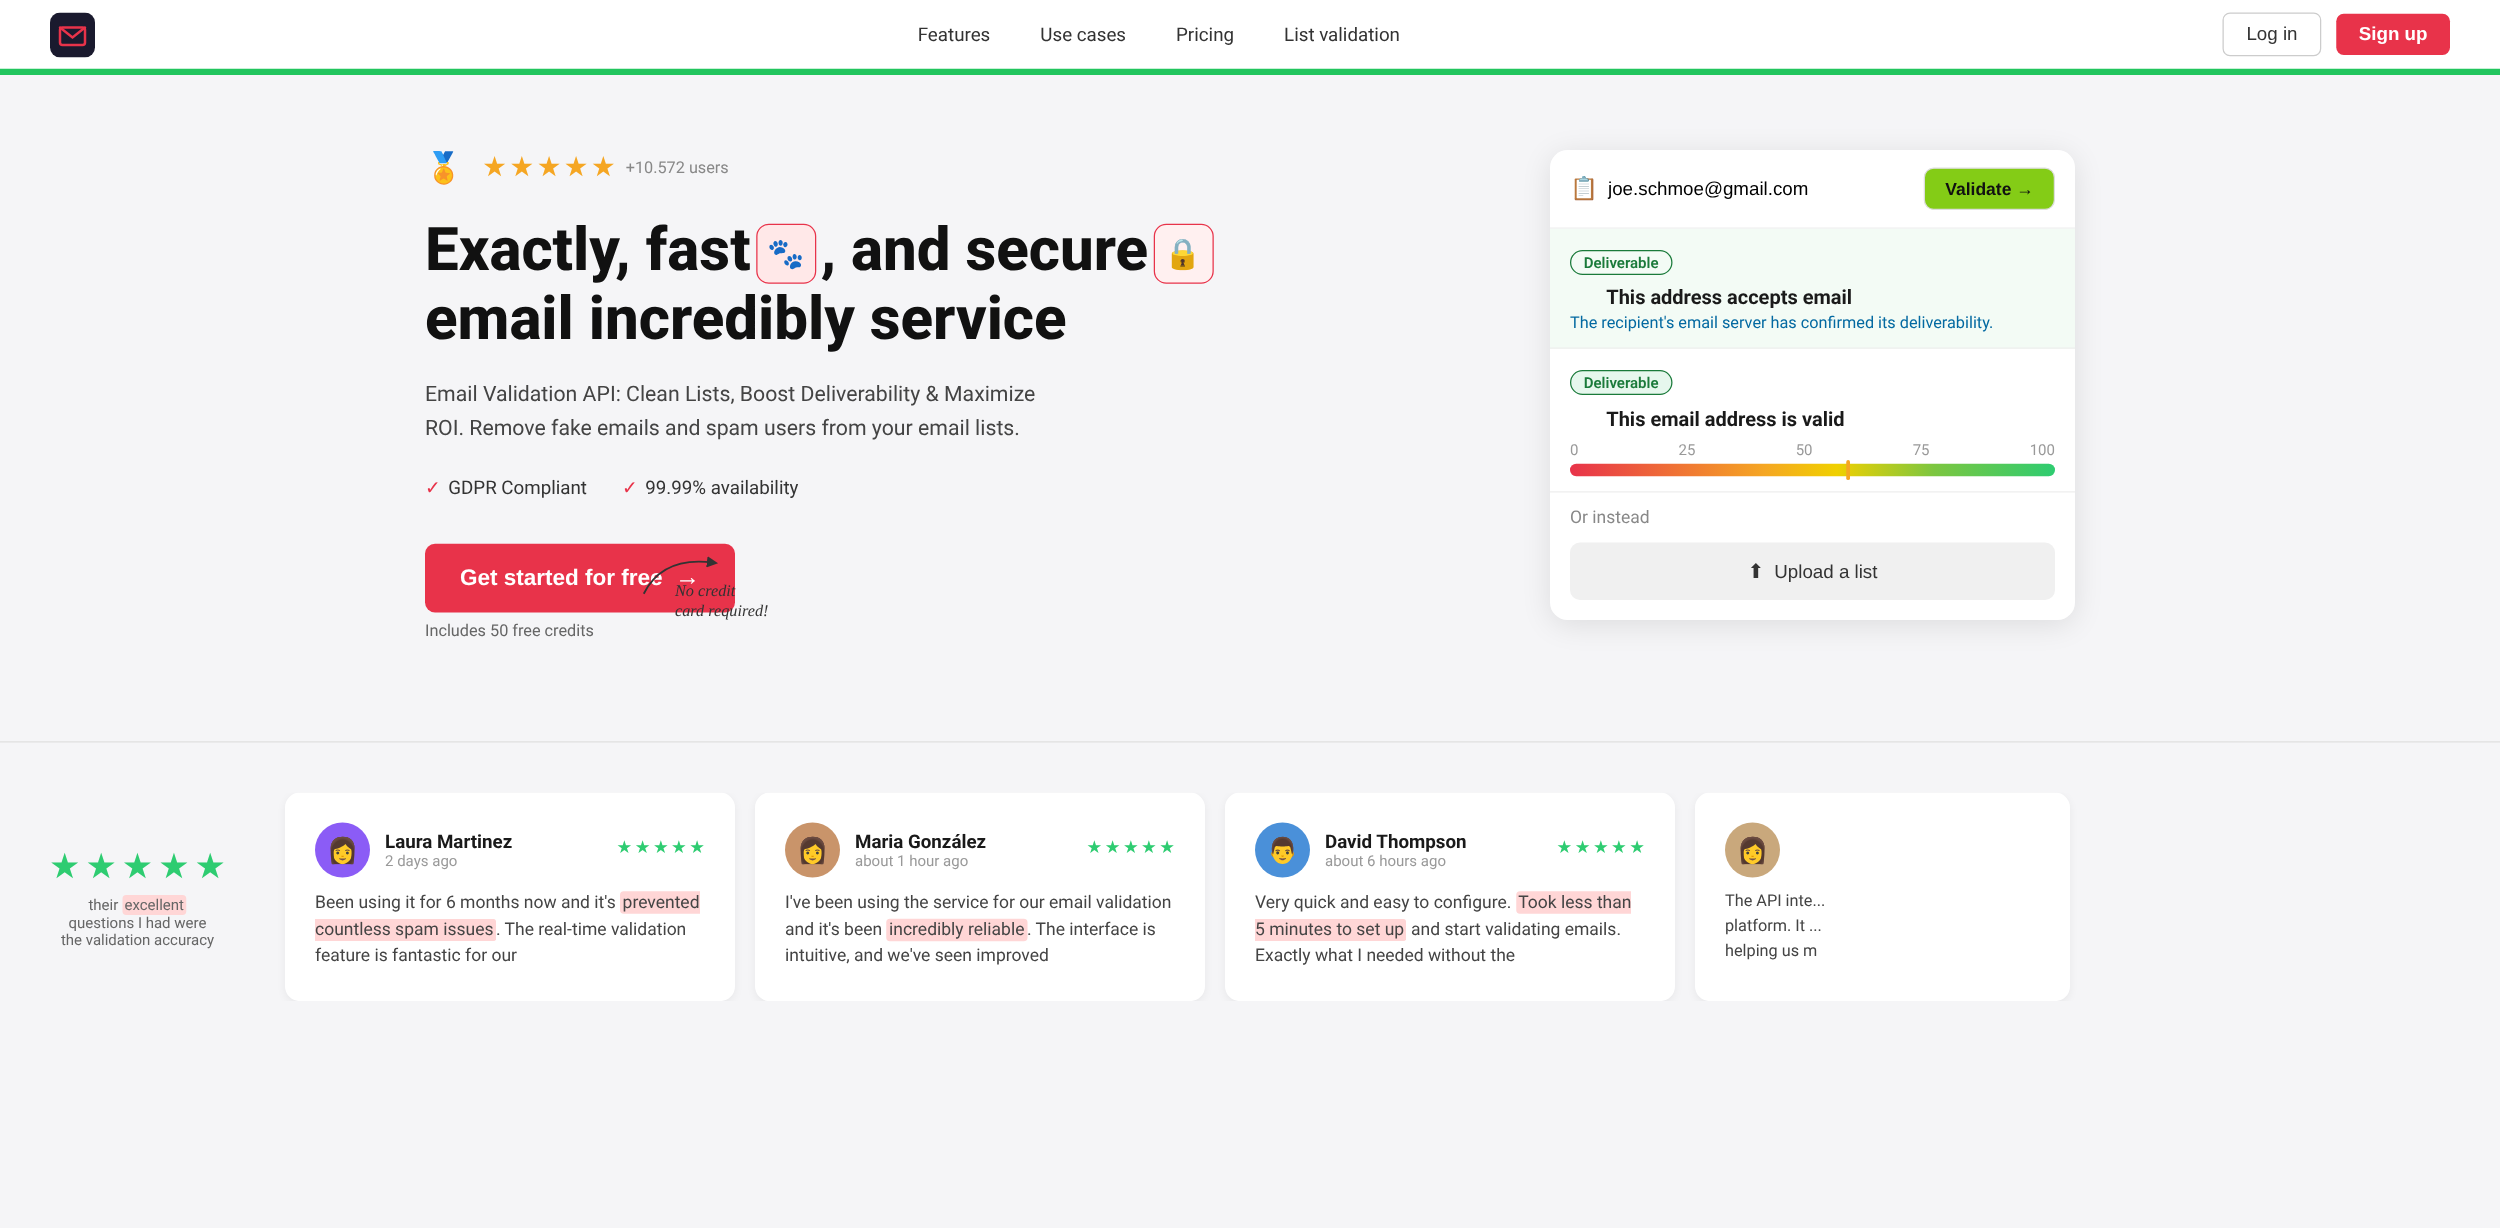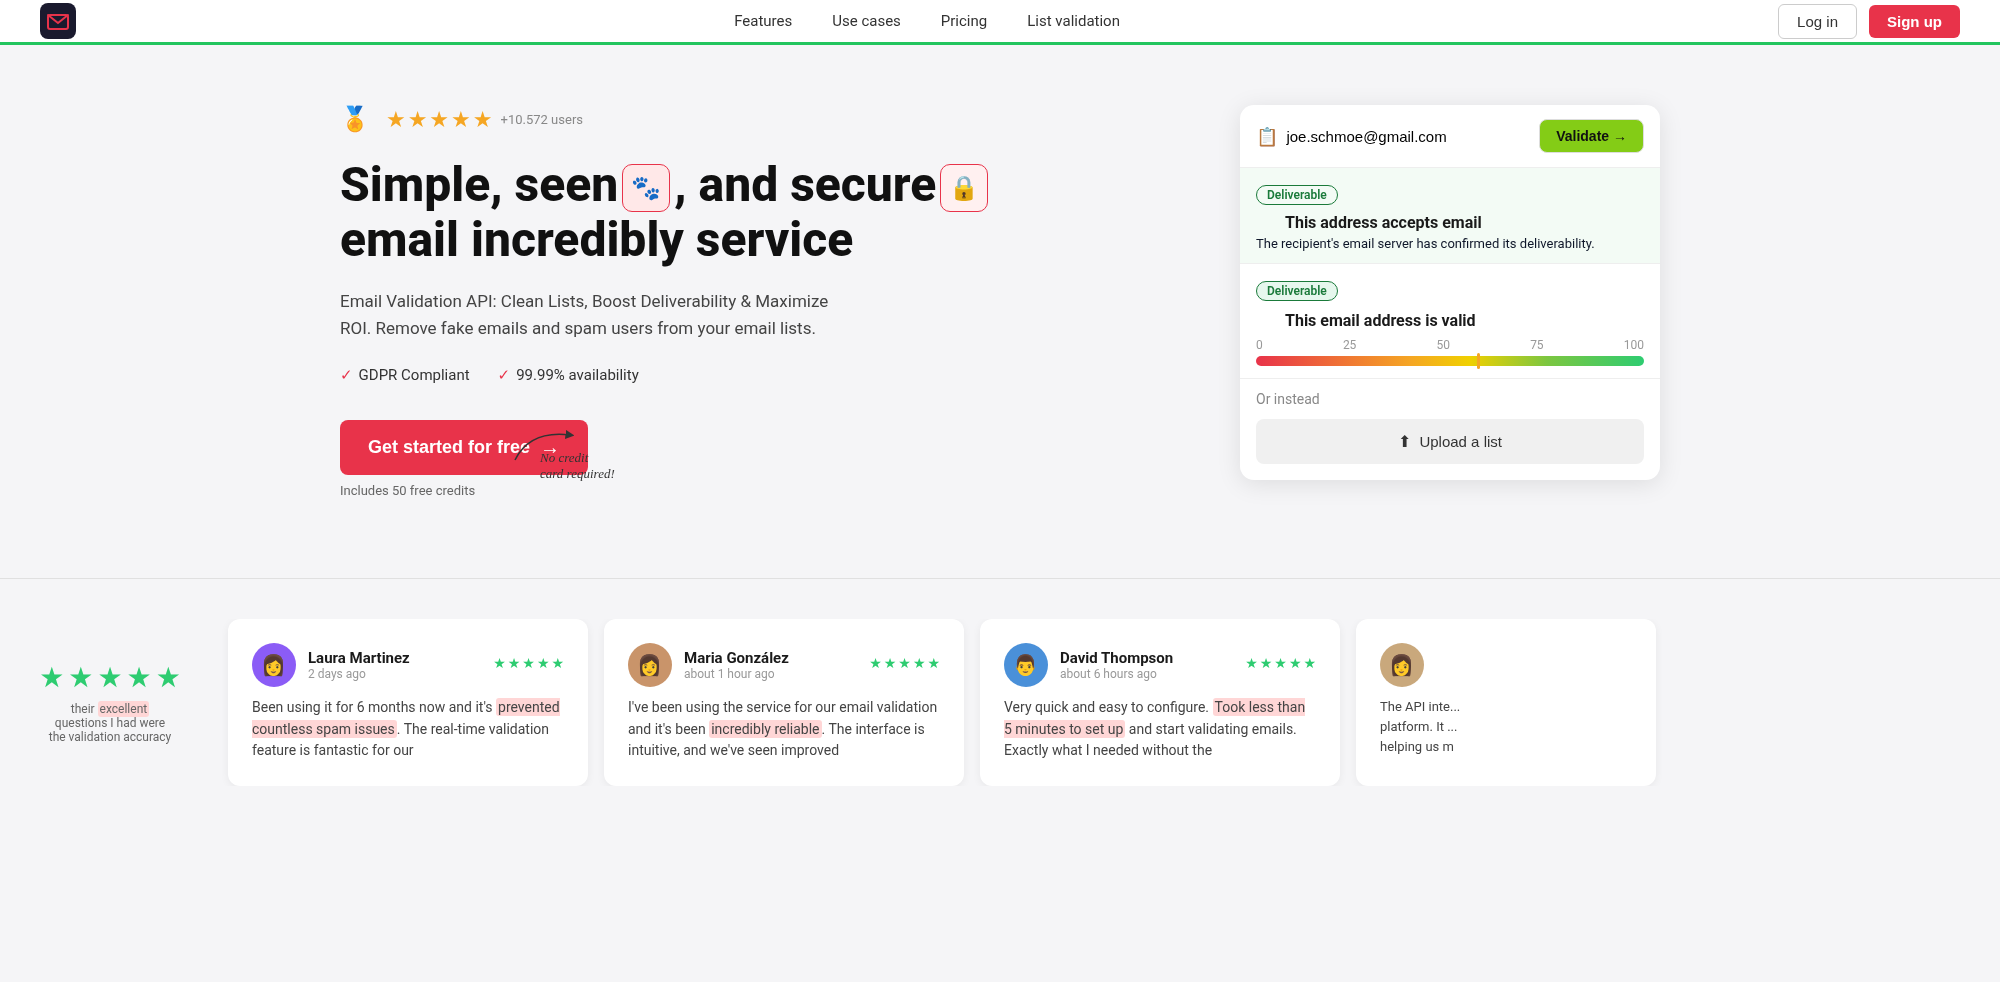--- a/index.html
+++ b/index.html
@@ -5,22 +5,22 @@
     * { margin: 0; padding: 0; box-sizing: border-box; }
     body { font-family: -apple-system, BlinkMacSystemFont, 'Segoe UI', Roboto, sans-serif; background: #f5f5f7; color: #1a1a1a; overflow-x: hidden; }
 
     
     nav {
       background: #fff;
       display: flex;
       align-items: center;
       justify-content: space-between;
       padding: 0 40px;
-      height: 45px;
-      border-bottom: 3px solid #22c55e;
+      height: 60px;
+      border-bottom: 5px solid #22c55e;
       position: sticky; top: 0; z-index: 100;
     }
     .nav-logo { display: flex; align-items: center; }
     .nav-logo svg { width: 36px; height: 36px; }
     .nav-links { display: flex; gap: 40px; align-items: center; }
     .nav-link { font-size: 15px; color: #333; text-decoration: none; cursor: pointer; }
     .nav-actions { display: flex; gap: 12px; align-items: center; }
     .btn-login { padding: 8px 18px; border: 1px solid #ccc; border-radius: 6px; background: #fff; font-size: 15px; cursor: pointer; color: #333; }
     .btn-signup { padding: 8px 18px; border: none; border-radius: 6px; background: #e8334a; font-size: 15px; cursor: pointer; color: #fff; font-weight: 600; }
 
@@ -82,21 +82,21 @@
       padding: 14px 16px;
       border-bottom: 1px solid #eee;
     }
     .email-icon { font-size: 18px; color: #555; margin-right: 8px; }
     .email-input { flex: 1; border: none; outline: none; font-size: 15px; color: #000000; background: transparent; }
     .validate-btn { background: #84cc16; border: 1.5px solid #ddd; border-radius: 8px; padding: 8px 16px; font-size: 14px; font-weight: 600; cursor: pointer; color: #111; white-space: nowrap; display: flex; align-items: center; gap: 6px; }
 
     .validator-result1 { padding: 16px 16px 12px 16px; background: #f3fbf5; border-bottom: 1px solid #eee; }
     .deliverable-badge { display: inline-block; padding: 2px 10px; border-radius: 12px; font-size: 12px; font-weight: 600; color: #1a7a3a; border: 1.5px solid #1a7a3a; background: transparent; margin-bottom: 8px; }
     .result-title { font-size: 16px; font-weight: 700; margin-bottom: 4px; margin-left: 29px; }
-    .result-sub { font-size: 13px; color: #0f172a; }
+    .result-sub { font-size: 13px; color: #0369a1; }
 
     .validator-result2 { padding: 16px 16px 12px 16px; border-bottom: 1px solid #eee; }
     .deliverable-badge2 { display: inline-block; padding: 2px 10px; border-radius: 12px; font-size: 12px; font-weight: 600; color: #1a7a3a; border: 1.5px solid #1a7a3a; background: #e6f7ed; margin-bottom: 10px; }
 
     .score-scale { margin-top: 8px; }
     .scale-labels { display: flex; justify-content: space-between; font-size: 12px; color: #999; margin-bottom: 4px; }
     .scale-bar { position: relative; height: 10px; border-radius: 5px; overflow: visible; background: linear-gradient(to right, #e8334a 0%, #f5a623 40%, #f0d000 55%, #7cc640 75%, #2ecc71 100%); border-radius: 5px; }
     .scale-marker { position: absolute; top: -3px; width: 3px; height: 16px; background: #f5a623; border-radius: 2px; left: 57%; }
 
     .or-instead { padding: 12px 16px; font-size: 14px; color: #888; }
@@ -175,21 +175,21 @@
         <span class="star">★</span>
         <span class="star">★</span>
         <span class="star">★</span>
         <span class="star">★</span>
         <span class="star">★</span>
       </div>
       <span class="users-count">+10.572 users</span>
     </div>
 
     <h1 class="hero-title">
-      <span>Simple, seen</span><span class="emoji-icon emoji-paw">🐾</span><span>, and secure</span><span class="emoji-icon emoji-lock">🔒</span><br>
+      <span>Exactly, fast</span><span class="emoji-icon emoji-paw">🐾</span><span>, and secure</span><span class="emoji-icon emoji-lock">🔒</span><br>
       <span>email incredibly service</span>
     </h1>
 
     <p class="hero-subtitle">Email Validation API: Clean Lists, Boost Deliverability &amp; Maximize ROI. Remove fake emails and spam users from your email lists.</p>
 
     <div class="hero-badges">
       <div class="badge-item">
         <span class="badge-check">✓</span>
         <span>GDPR Compliant</span>
       </div>

